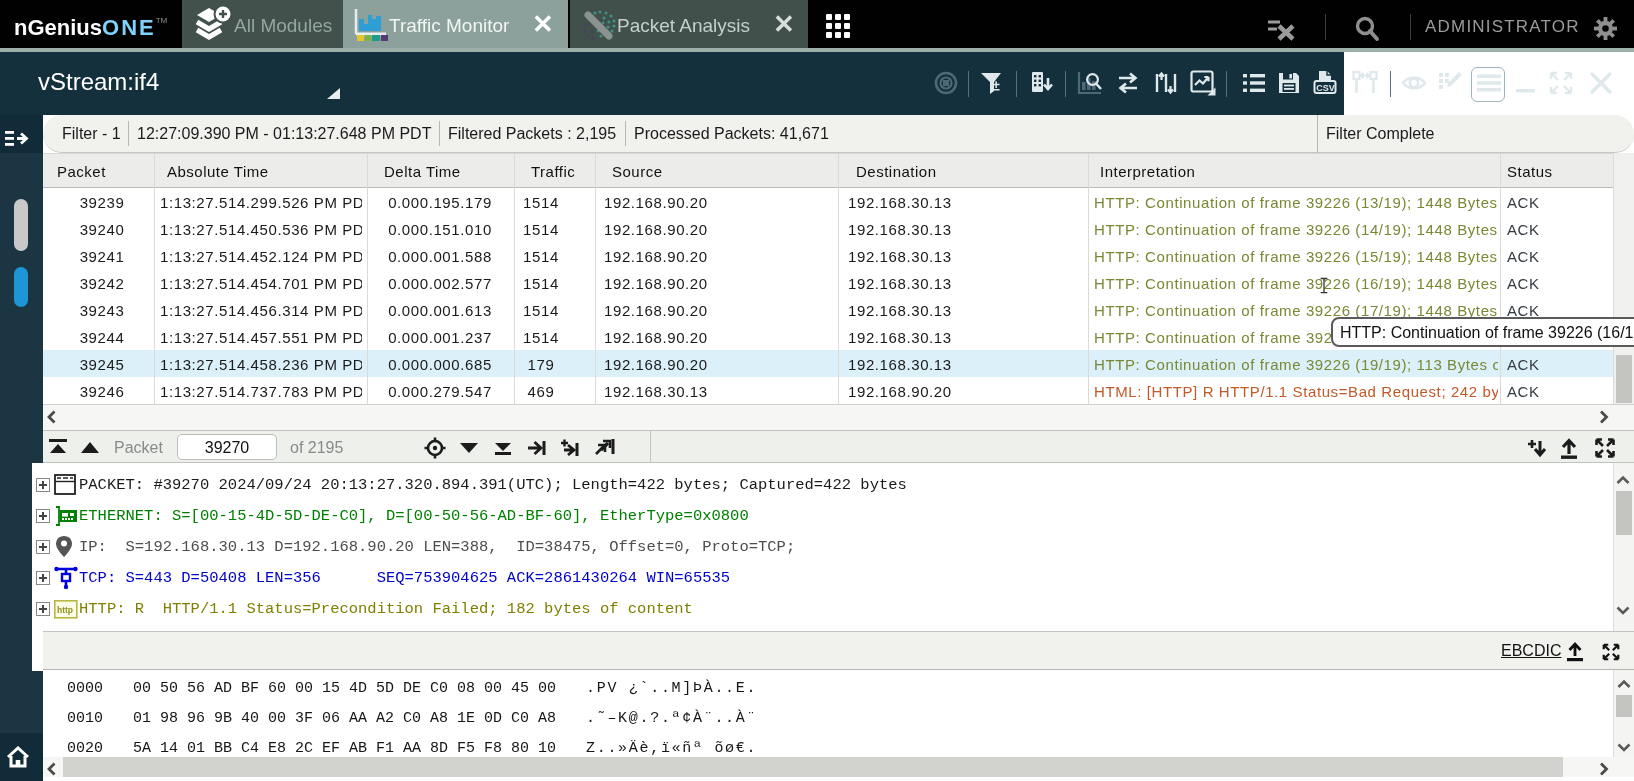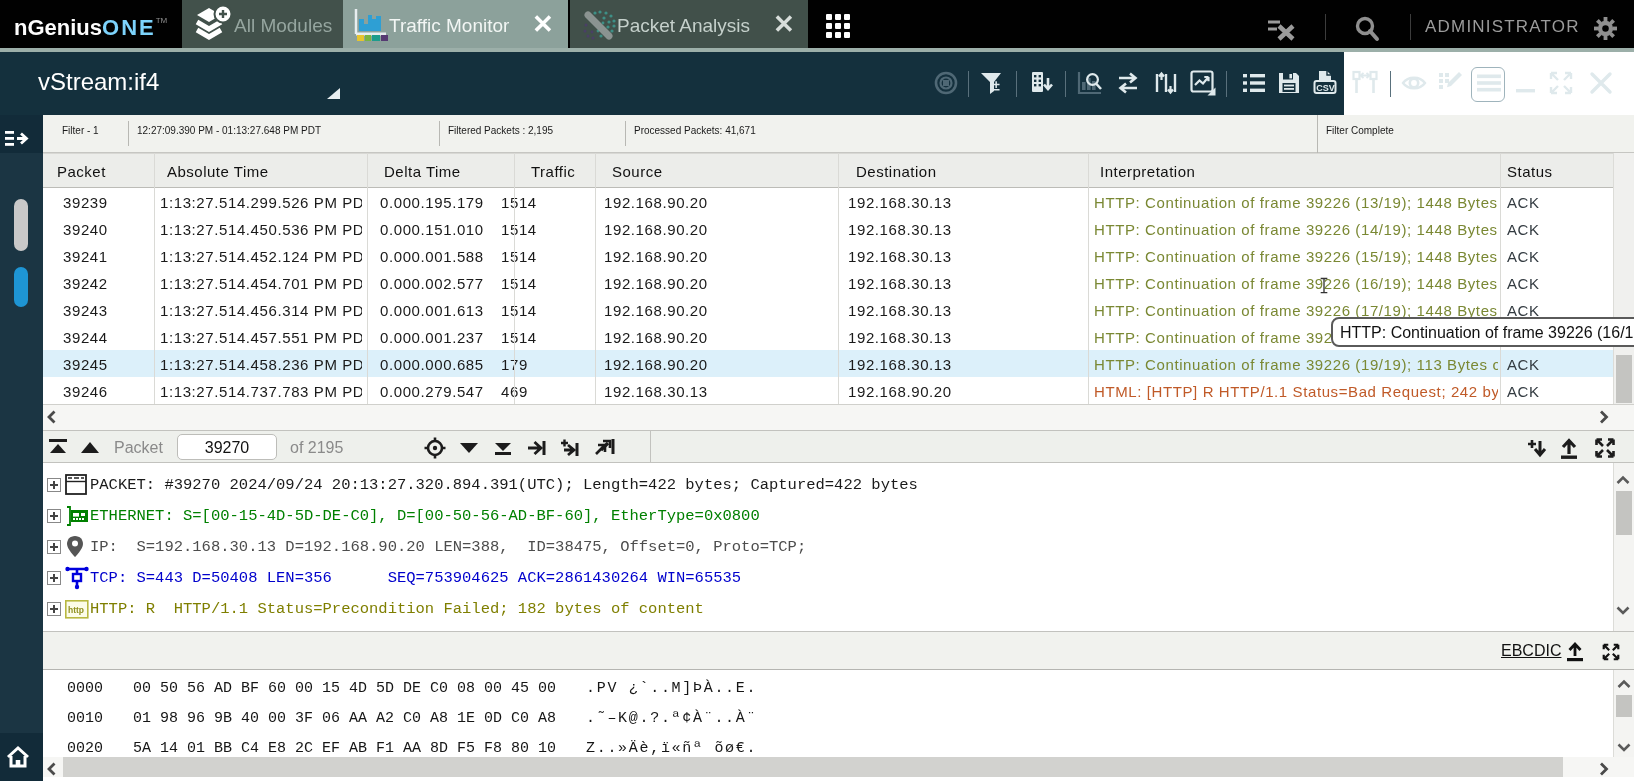--- a/index.html
+++ b/index.html
@@ -34,34 +34,34 @@
 .tsep { position:absolute; top:19px; width:1px; height:26px; background:#59707c; }
 
 
 #sidebar { position:absolute; left:0; top:115px; width:43px; height:666px; background:#1b3543; }
 #sidebar-top { position:absolute; left:0; top:115px; width:43px; height:38px; background:#122b39; }
 #sidebar-bot { position:absolute; left:0; top:733px; width:43px; height:48px; background:#122b39; }
 #pill-gray { position:absolute; left:14px; top:199px; width:14px; height:52px; background:#c9c9c9; border-radius:7px; }
 #pill-blue { position:absolute; left:14px; top:267px; width:14px; height:40px; background:#1e95d4; border-radius:7px; }
 
 
-#filterrow { position:absolute; left:43px; top:115px; width:1591px; height:38px; background:#f1f2ee; border-bottom:1px solid #c6c6c2; font-size:10px; color:#1a1a1a; }
+#filterrow { position:absolute; left:43px; top:115px; width:1591px; height:38px; background:#f1f2ee; border-bottom:1px solid #c6c6c2; font-size:16px; color:#1a1a1a;border-radius:19px; }
 #filterrow .fc { position:absolute; top:10px; white-space:nowrap; }
 .fsep { position:absolute; top:6px; width:1px; height:25px; background:#b8b8b3; }
 
 
 #tablehdr { position:absolute; left:43px; top:153px; width:1591px; height:35px; background:#ecedea; border-bottom:1px solid #bcbcb7; border-top:1px solid #d8d8d4; font-size:15px; letter-spacing:0.5px; color:#111; }
 #tablehdr .h { position:absolute; top:9px; }
 
 
 #tablebody { position:absolute; left:43px; top:188px; width:1591px; height:216px; background:#fff; }
 .row { position:absolute; left:0; width:1591px; height:27px; font-size:15px; letter-spacing:0.6px; color:#1a1a1a; }
 .row.hl { background:#dcf0fa; }
 .row .c { position:absolute; top:6px; white-space:nowrap; }
-.row .cr { text-align:left; }
+.row .cr { text-align:center; }
 .row .ci { overflow:hidden; width:404px; }
 .interp { color:#7a8833; }
 .interp-o { color:#c05a28; }
 .ack { color:#333b41; }
 .colline { position:absolute; top:153px; width:1px; background:#dadad6; height:251px; }
 
 
 #tvsb { position:absolute; left:1613px; top:153px; width:21px; height:251px; background:#f0f0ee; border-left:1px solid #dcdcd8; }
 #tvthumb { position:absolute; left:1616px; top:355px; width:16px; height:48px; background:#c4c4c1; }
 #edge-blue { position:absolute; left:1631px; top:405px; width:3px; height:14px; background:#2d8fd0; }
@@ -72,21 +72,21 @@
 
 
 #navbar { position:absolute; left:43px; top:430px; width:1591px; height:33px; background:#eef0ec; border-top:1px solid #c2c2be; border-bottom:1px solid #c2c2be; }
 #pktlabel { position:absolute; left:71px; top:8px; color:#8a8a8a; font-size:16px; }
 #pktinput { position:absolute; left:134px; top:3px; width:100px; height:26px; background:#fff; border:1px solid #bdbdb9; border-radius:5px; text-align:center; font-size:16px; color:#111; padding-top:4px; }
 #ofn { position:absolute; left:247px; top:8px; color:#8a8a8a; font-size:16px; }
 #navsep { position:absolute; left:607px; top:0; width:1px; height:31px; background:#c2c2be; }
 .nicon { position:absolute; top:0; }
 
 
-#detail { position:absolute; left:43px; top:463px; width:1591px; height:208px; background:#fff; font-family:"Liberation Mono", monospace; font-size:15.5px; }
+#detail { position:absolute; left:32px; top:463px; width:1591px; height:208px; background:#fff; font-family:"Liberation Mono", monospace; font-size:15.5px; }
 .dline { position:absolute; left:0; width:1560px; height:31px; white-space:pre; line-height:31px; }
 .plusbox { position:absolute; left:4px; width:14px; height:14px; border:1px solid #888; background:#fff; }
 .plusbox:before, .plusbox:after { content:""; position:absolute; background:#444; }
 .plusbox:before { left:2px; top:5px; width:8px; height:2px; }
 .plusbox:after { left:5px; top:2px; width:2px; height:8px; }
 .dicon { position:absolute; left:22px; top:0; width:24px; height:31px; }
 .dtext { position:absolute; left:47px; top:0; }
 #dvsb { position:absolute; left:1613px; top:463px; width:21px; height:168px; background:#f4f4f2; border-left:1px solid #dcdcd8; }
 #dvthumb { position:absolute; left:1616px; top:491px; width:16px; height:44px; background:#c4c4c1; }
 

